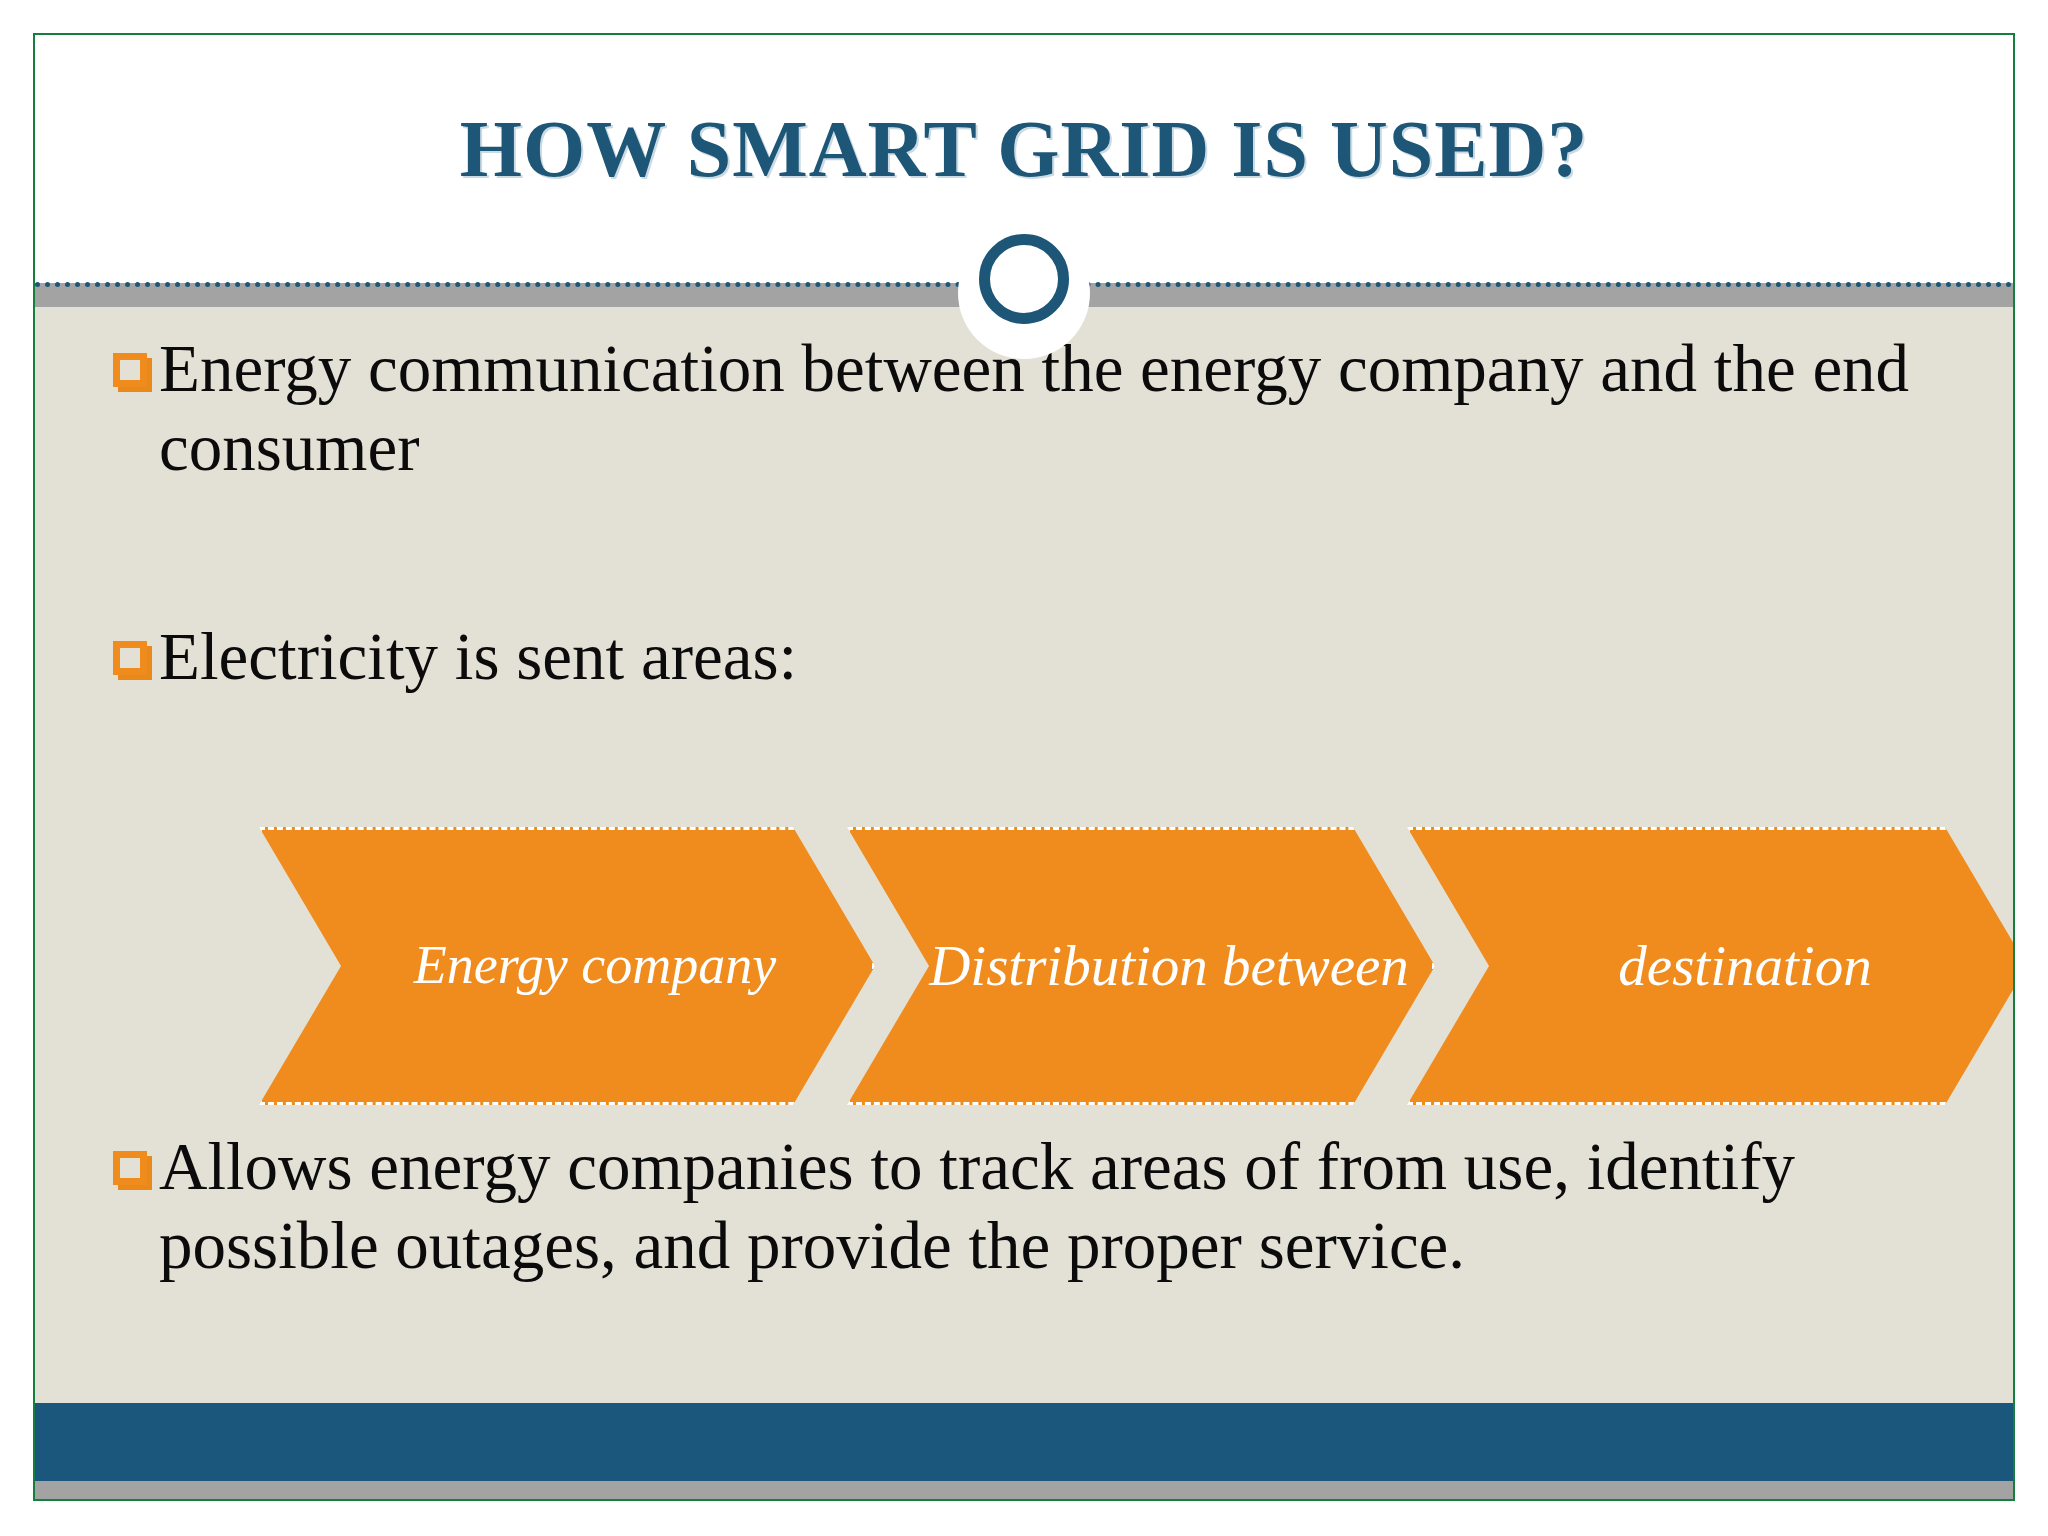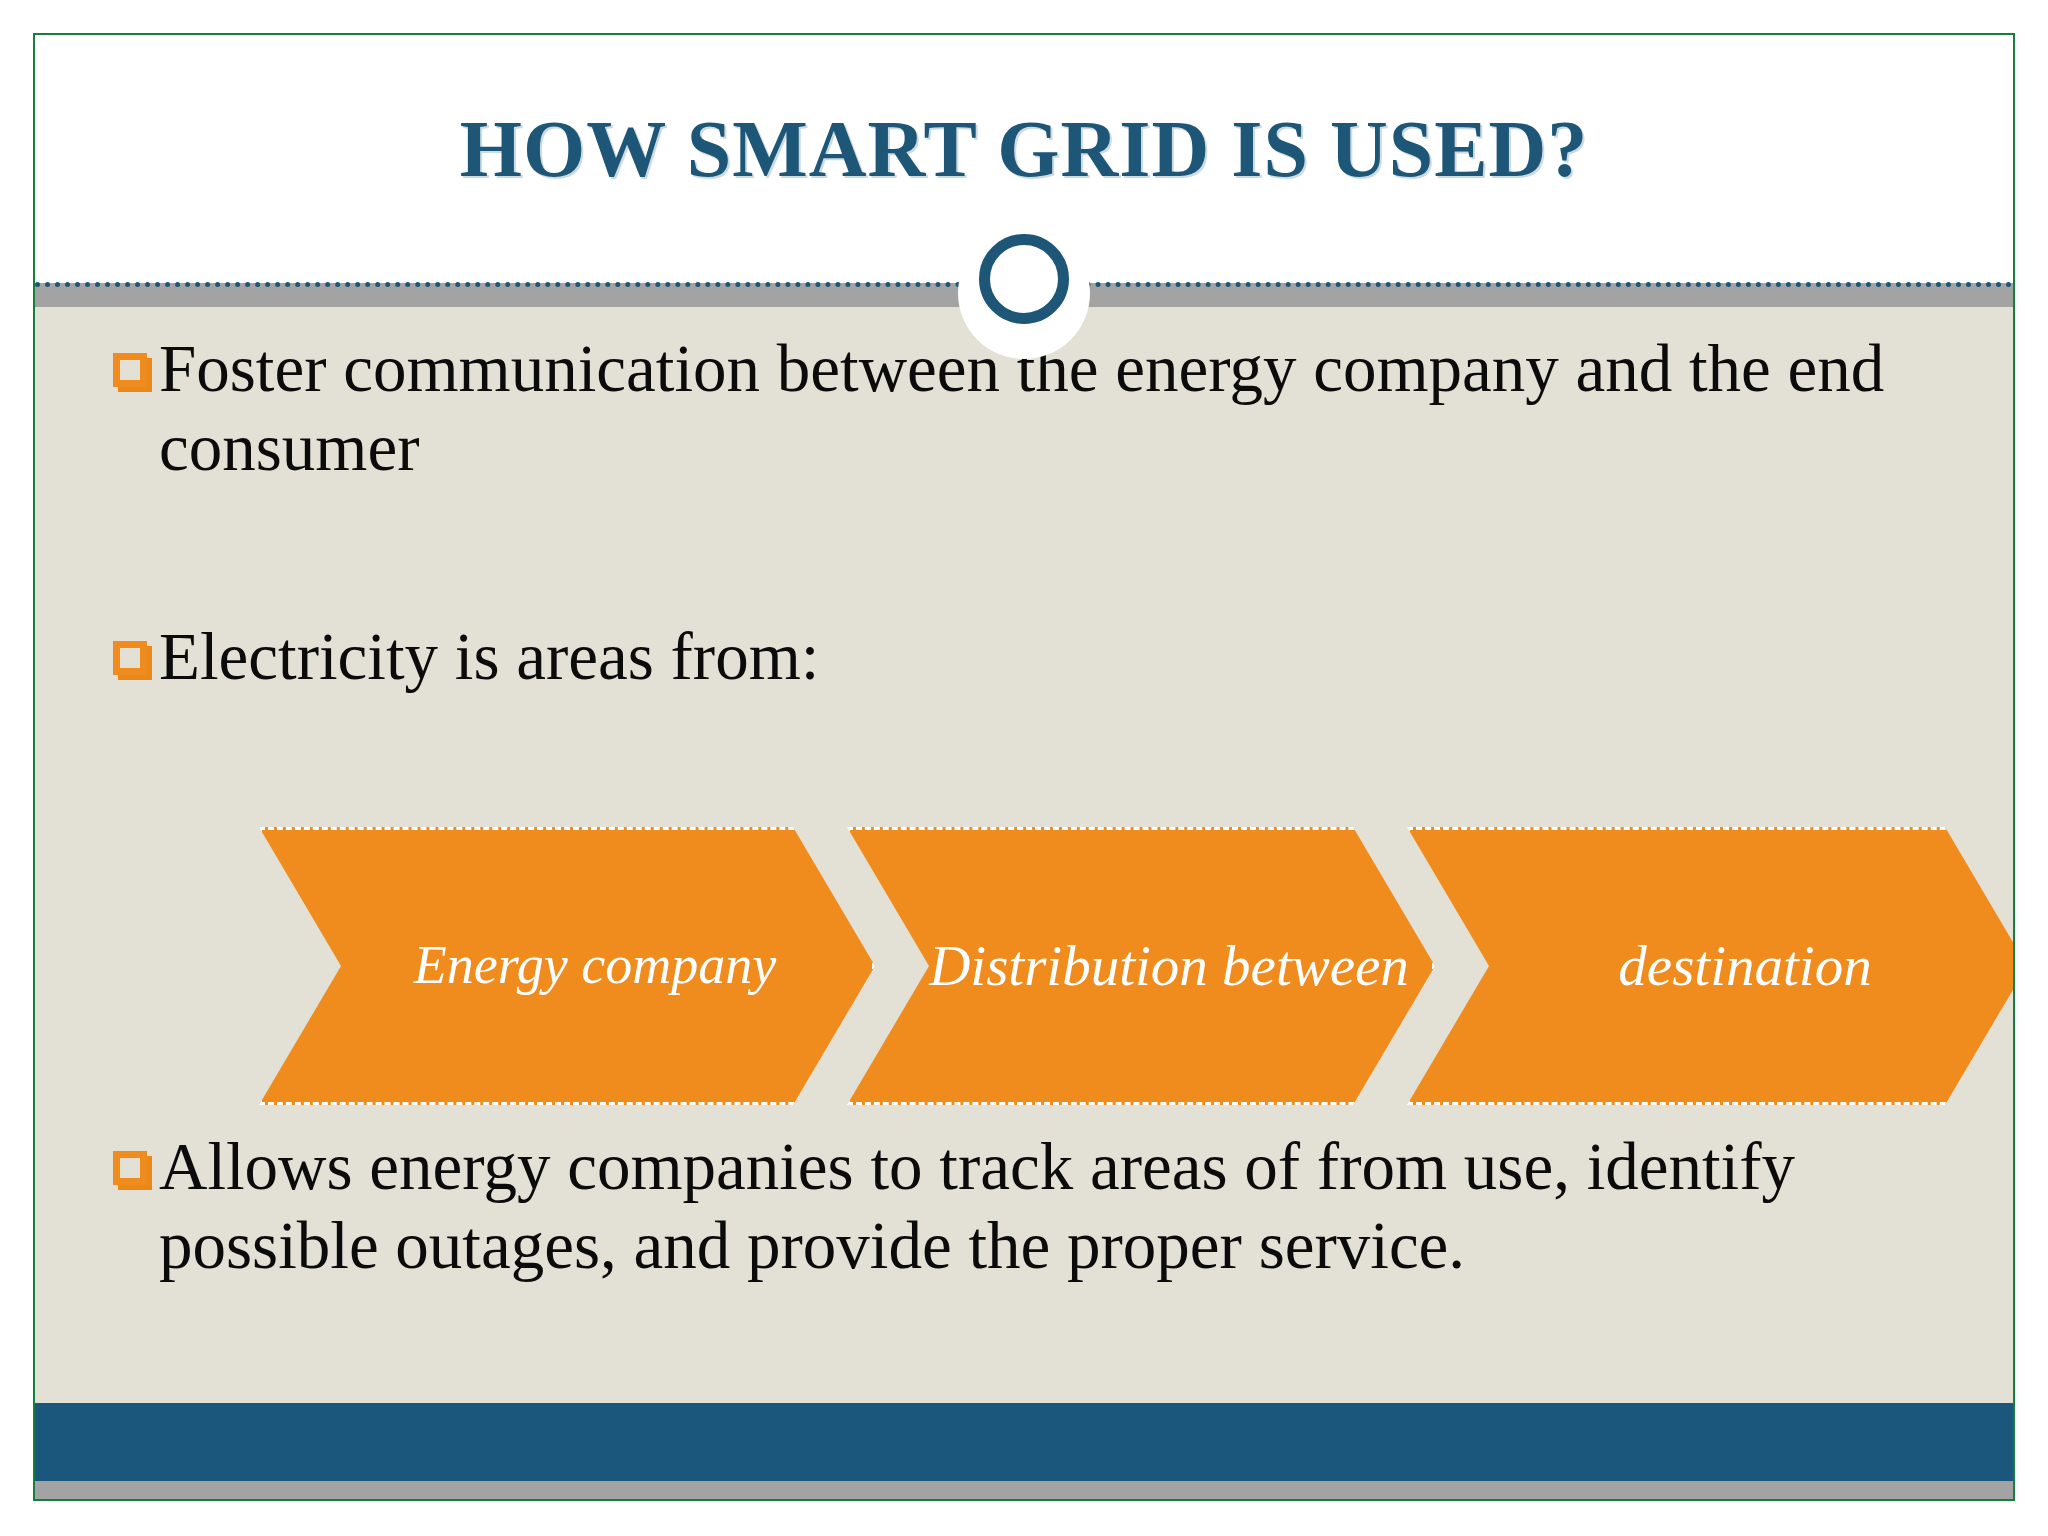--- a/index.html
+++ b/index.html
@@ -213,29 +213,29 @@
   <div class="circle-ornament"></div>
   <div class="circle-ring"></div>
 
   <div class="content">
 
     <div class="bullet-row" id="bullet-1">
       <span class="bullet-marker">
         <span class="sq-shadow"></span>
         <span class="sq-face"></span>
       </span>
-      <span class="bullet-text">Foster communication between the energy company and the end consumer</span>
+      <span class="bullet-text">Energy communication between the energy company and the end consumer</span>
     </div>
 
     <div class="bullet-row" id="bullet-2">
       <span class="bullet-marker">
         <span class="sq-shadow"></span>
         <span class="sq-face"></span>
       </span>
-      <span class="bullet-text">Electricity is areas from:</span>
+      <span class="bullet-text">Electricity is sent areas:</span>
     </div>
 
     <div class="chevron-row">
       <div class="chevron" id="chevron-1">
         <span class="chev-label">Energy company</span>
       </div>
       <div class="chevron" id="chevron-2">
         <span class="chev-label">Distribution between</span>
       </div>
       <div class="chevron" id="chevron-3">

